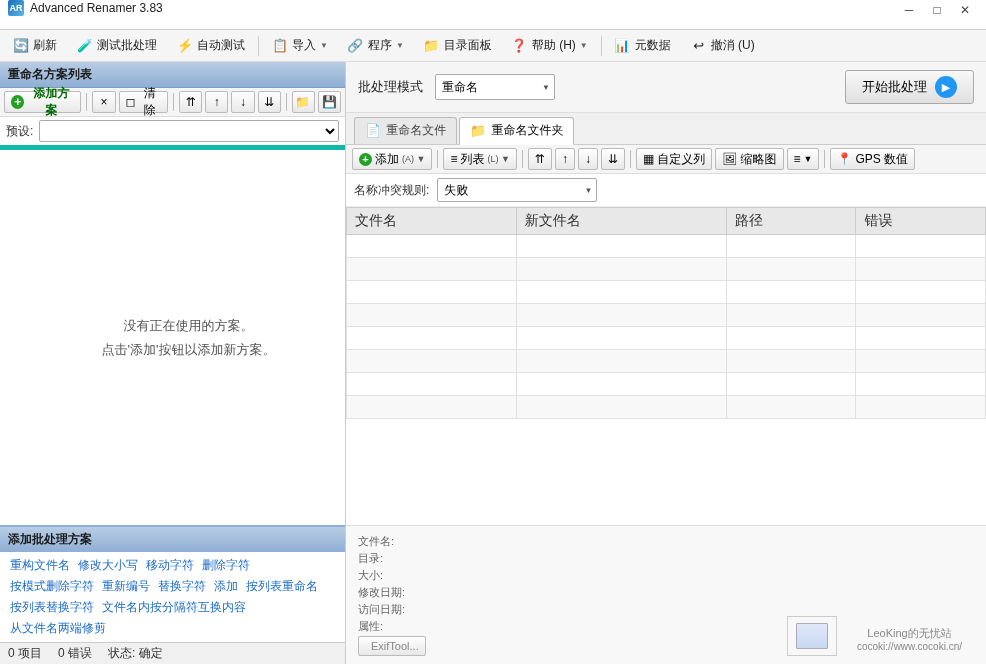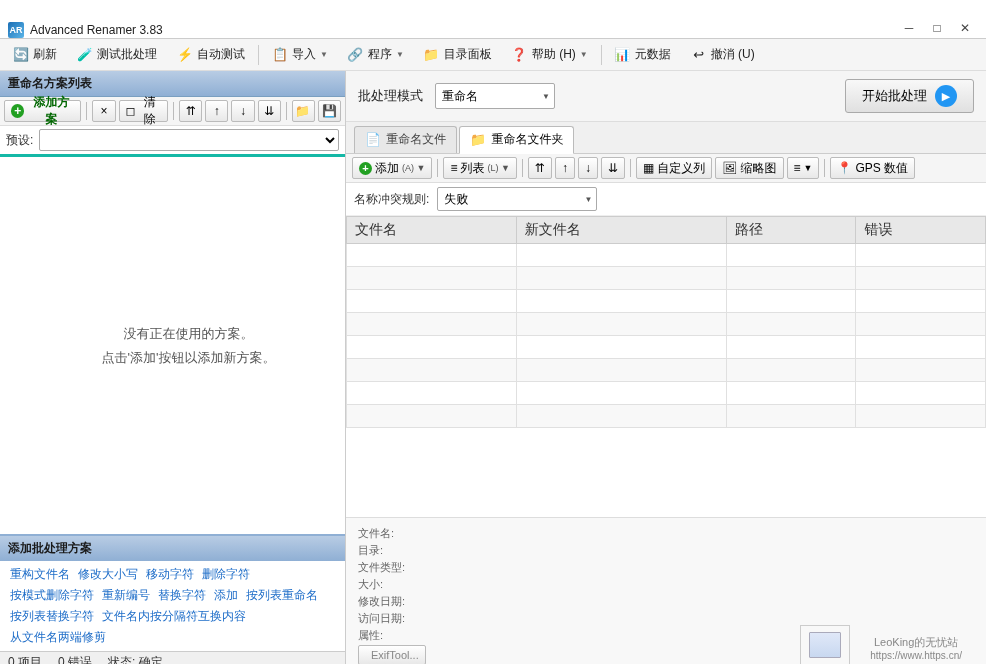--- a/index.html
+++ b/index.html
@@ -9,23 +9,23 @@
       background: #f0f0f0;
       width: 986px;
       height: 664px;
       overflow: hidden;
       user-select: none;
     }
 
     
     .title-bar {
       background: #fff;
-      height: 39px;
-      display: flex;
-      align-items: flex-end;
+      height: 30px;
+      display: flex;
+      align-items: flex-start;
       padding: 0 8px;
       border-bottom: 1px solid #ccc;
       justify-content: space-between;
     }
     .title-bar-left {
       display: flex;
       align-items: center;
       gap: 6px;
     }
     .title-bar-icon {
@@ -135,21 +135,21 @@
       line-height: 1;
     }
     .tb-separator { width: 1px; height: 18px; background: #bbb; margin: 0 2px; }
 
     .preset-row {
       display: flex;
       align-items: center;
       padding: 3px 6px;
       gap: 6px;
       background: #fff;
-      border-bottom: 3px solid #14b8a6;
+      border-bottom: 5px solid #14b8a6;
       font-size: 12px;
     }
     .preset-label { color: #333; }
     .preset-select {
       flex: 1;
       height: 22px;
       border: 1px solid #aaa;
       border-radius: 2px;
       background: white;
       font-size: 12px;
@@ -730,32 +730,31 @@
               <td></td>
             </tr>
         </tbody>
       </table>
     </div>
 
     <div class="file-info-section">
       <div class="file-info-left">
         <span class="file-info-row">文件名:</span>
         <span class="file-info-row">目录:</span>
-        <span class="file-info-row">文件类型:</span>
         <span class="file-info-row">大小:</span>
         <span class="file-info-row">修改日期:</span>
         <span class="file-info-row">访问日期:</span>
         <span class="file-info-row">属性:</span>
         <button class="exif-btn" style="width:68px;">ExifTool...</button>
       </div>
       <div class="file-info-right">
         <div class="thumb-icon-area">
           <div class="thumb-inner"></div>
         </div>
         <div class="brand-area">
           <span style="font-size:11px; color:#888;">LeoKing的无忧站</span>
-          <span style="font-size:10px; color:#888;">https://www.https.cn/</span>
+          <span style="font-size:10px; color:#888;">cocoki://www.cocoki.cn/</span>
         </div>
       </div>
     </div>
 
   </div>
 </div>
 
 </body></html>

